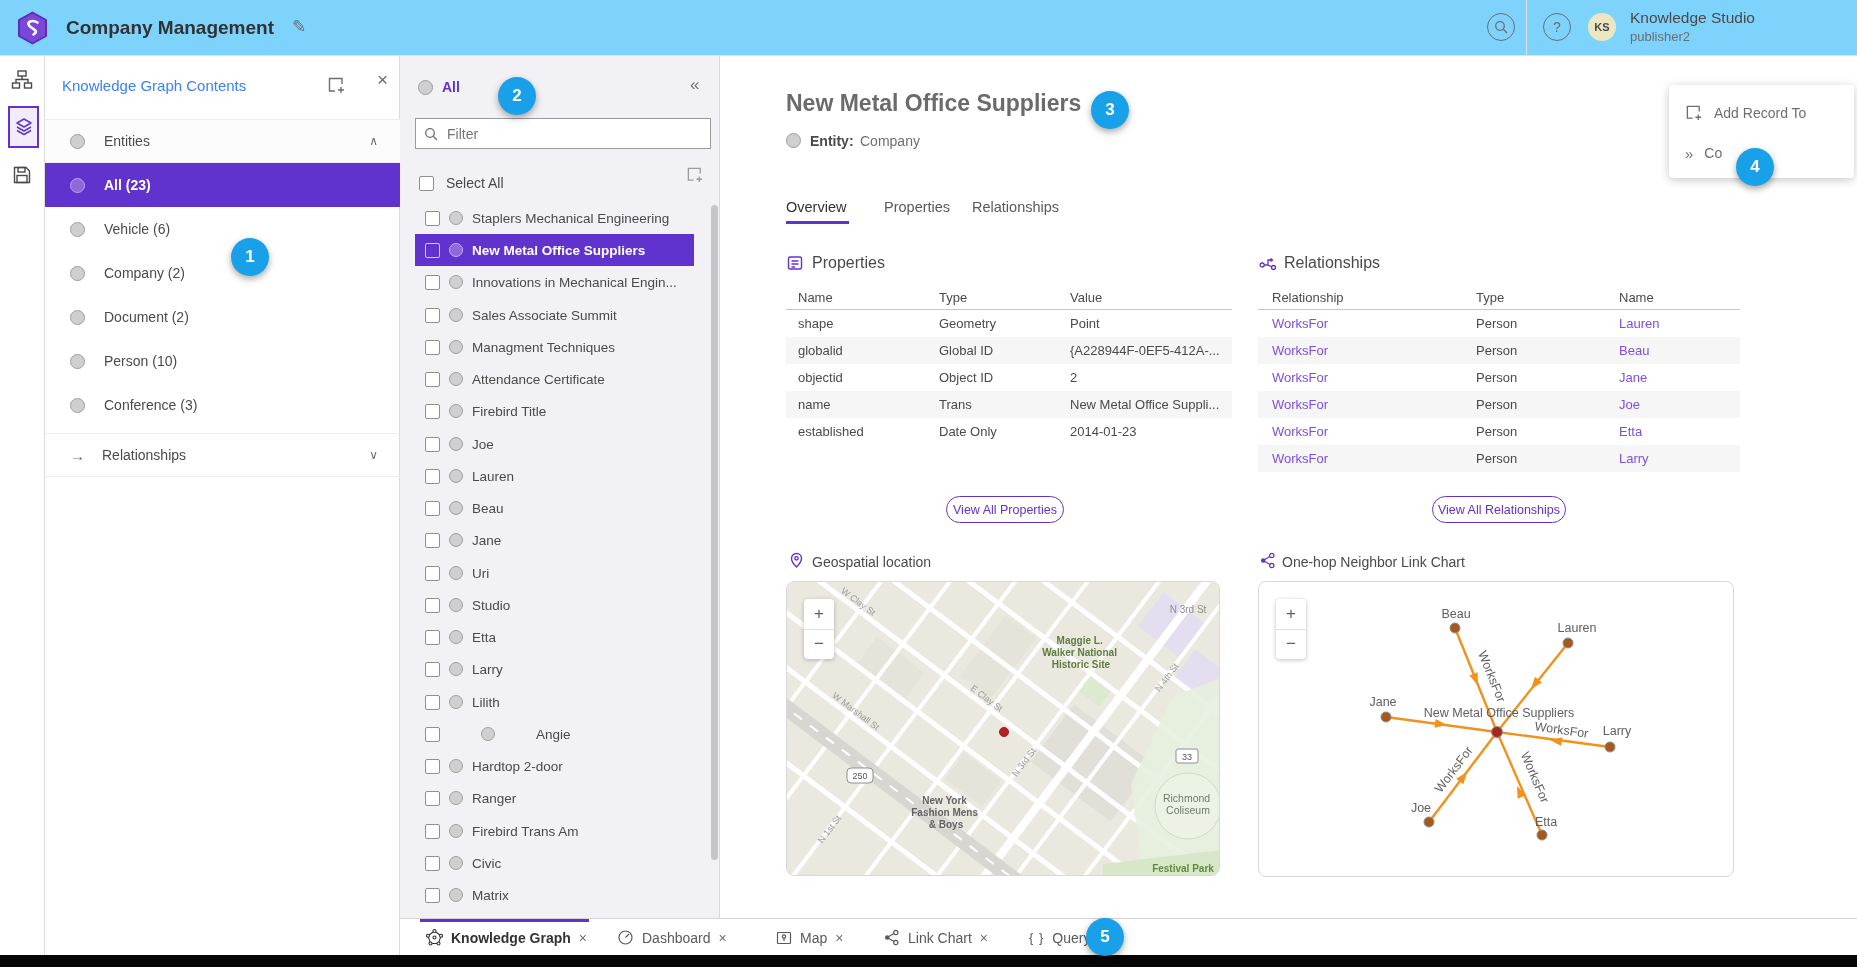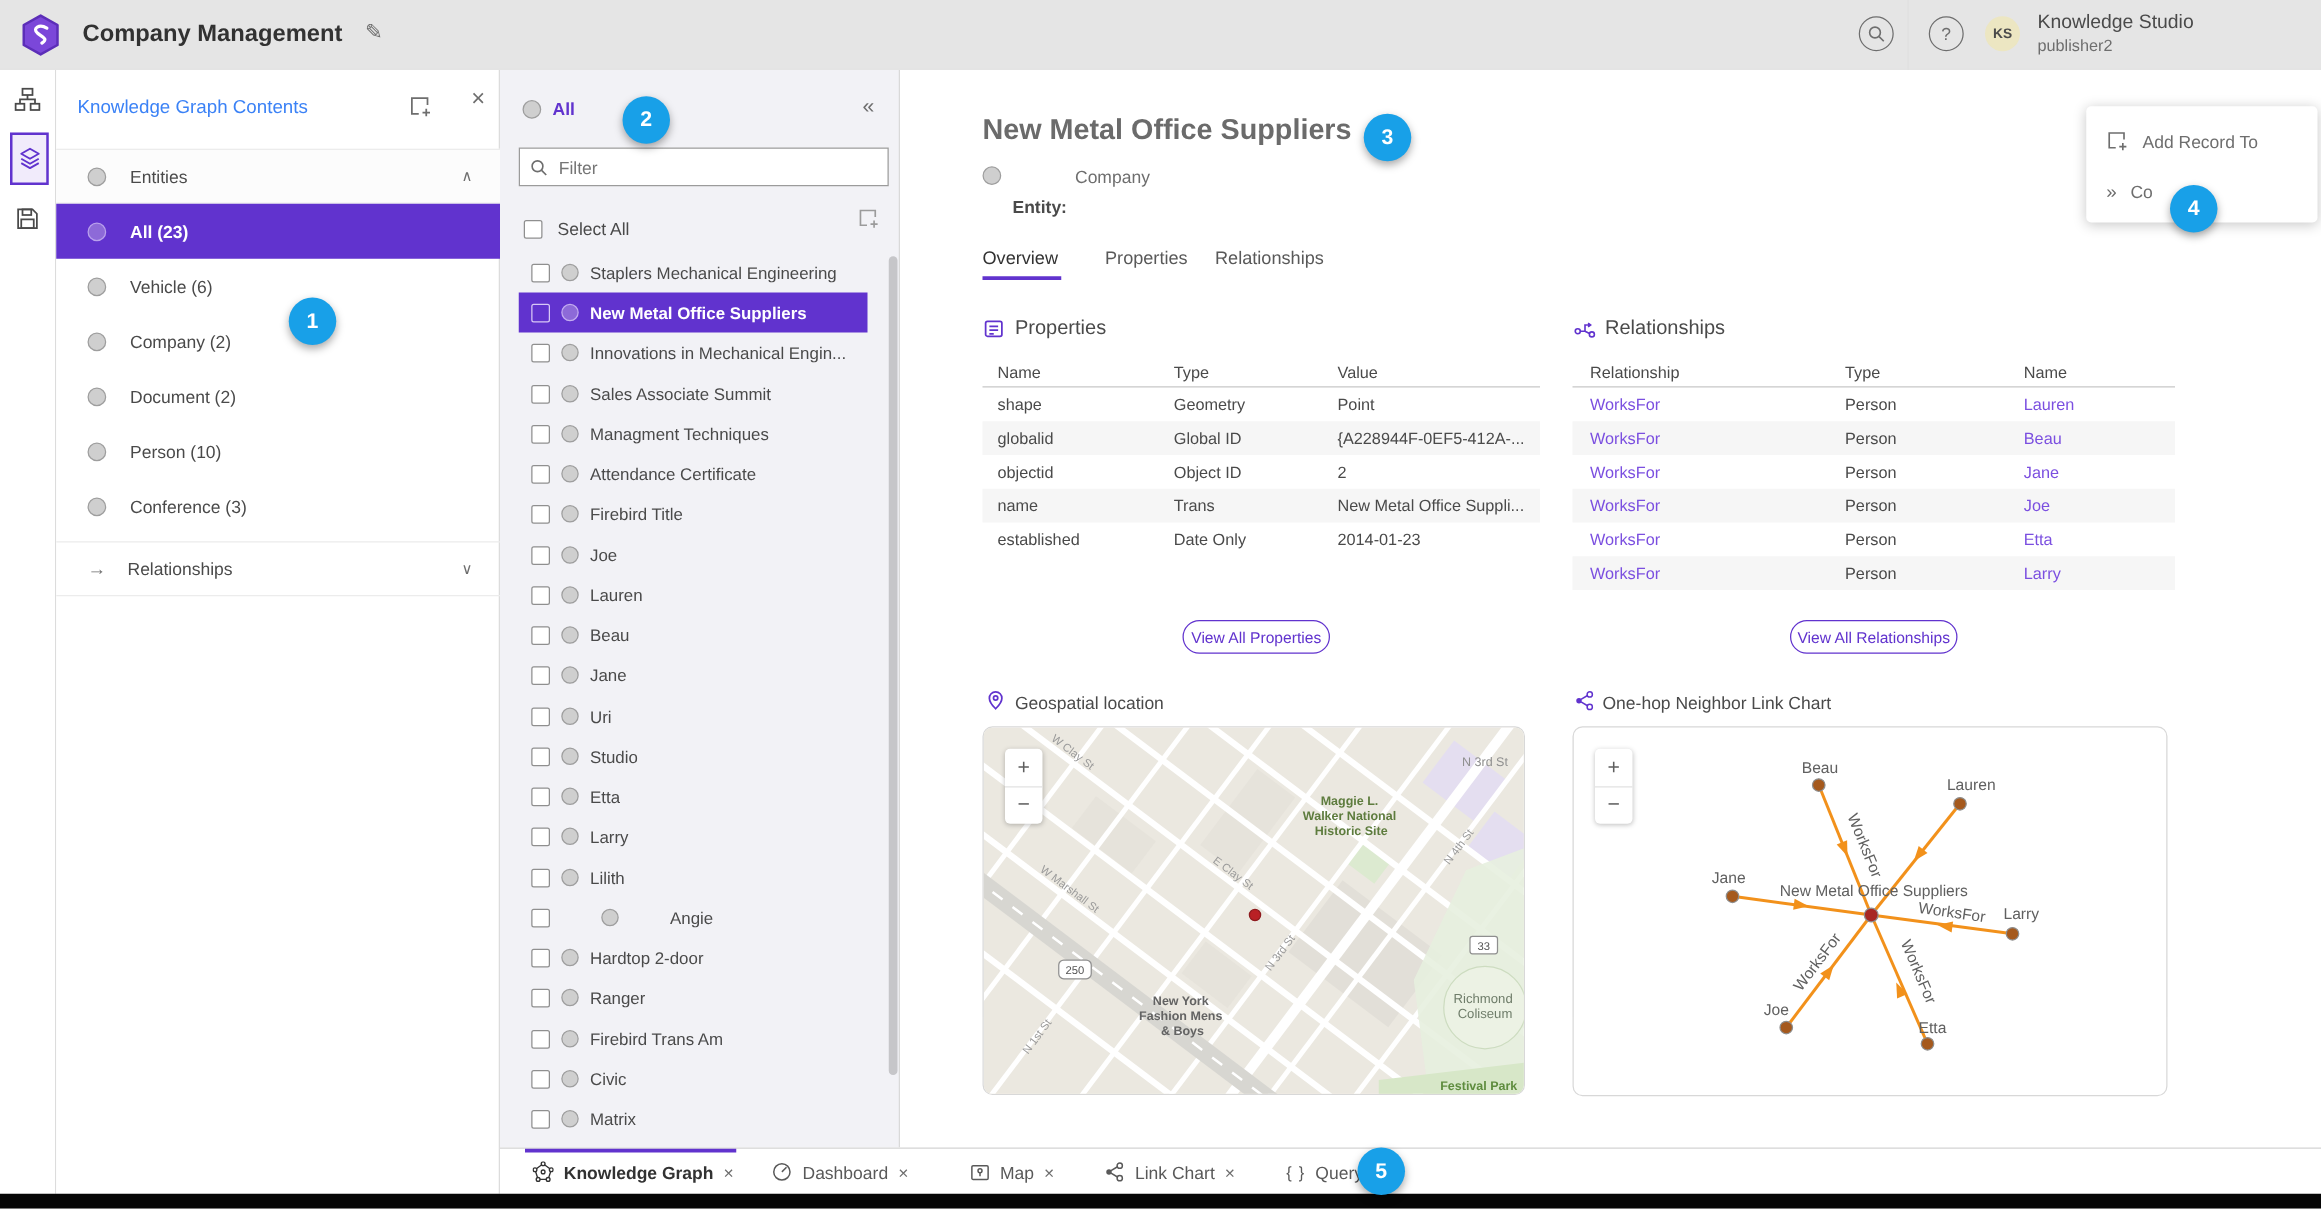--- a/index.html
+++ b/index.html
@@ -2,21 +2,21 @@
 <html><head>
 <meta charset="utf-8">
 <style>
   html,body{margin:0;padding:0;background:#888;}
   *{box-sizing:border-box;}
   .stage{position:relative;width:1857px;height:967px;background:#fff;overflow:hidden;
          font-family:"Liberation Sans","DejaVu Sans",sans-serif;color:#4a4a4a;}
   .abs{position:absolute;}
   .flex{display:flex;align-items:center;}
   
-  .app-header{left:0;top:0;width:1857px;height:56px;background:#e5e5e5;border-bottom:1px solid #e4e4e4;z-index:10;}
+  .app-header{left:0;top:0;width:1857px;height:56px;background:#7dd3fc;border-bottom:1px solid #e4e4e4;z-index:10;}
   .app-title{font-size:19px;color:#323232;font-weight:600;}
   .icon-circle{width:28px;height:28px;border:1px solid #6e6e6e;border-radius:50%;display:flex;align-items:center;justify-content:center;color:#6e6e6e;font-size:14px;}
   .avatar{width:28px;height:28px;border-radius:50%;background:#ece6c2;color:#4a4a4a;font-size:11px;font-weight:700;display:flex;align-items:center;justify-content:center;}
   
   .rail{left:0;top:56px;width:45px;height:899px;background:#fff;border-right:1px solid #dcdcdc;}
   .rail-sel{left:8px;top:50px;width:31px;height:42px;border:2px solid #6133CE;background:#f1ebfb;display:flex;align-items:center;justify-content:center;}
   
   .panel1{left:45px;top:56px;width:355px;height:899px;background:#fff;border-right:1px solid #dcdcdc;}
   .p1-row{position:absolute;left:0;width:355px;height:44px;display:flex;align-items:center;font-size:14px;color:#4a4a4a;}
   .gcirc{width:15px;height:15px;border-radius:50%;background:#cfcfcf;border:1px solid #9e9e9e;flex:0 0 auto;}
@@ -303,21 +303,21 @@
         <span class="cbox"></span>
         <span class="gcirc"></span>
         <span class="l-label">Matrix</span>
       </div>
 
     <div class="scrollthumb"></div>
   </div>
 
   <div class="abs" style="left:786px;top:90px;font-size:23px;font-weight:600;color:#6b6b6b;">New Metal Office Suppliers</div>
   <span class="gcirc abs" style="left:786px;top:133px;"></span>
-  <span class="abs" style="left:810px;top:133px;font-size:14px;font-weight:700;color:#4a4a4a;margin-top:24px;">Entity:</span>
+  <span class="abs" style="left:810px;top:133px;font-size:14px;font-weight:700;color:#4a4a4a;">Entity:</span>
   <span class="abs" style="left:860px;top:133px;font-size:14px;color:#6e6e6e;">Company</span>
 
   <div class="abs tab active" style="left:786px;top:199px;">Overview</div>
   <div class="abs" style="left:786px;top:221px;width:63px;height:3px;background:#6133CE;"></div>
   <div class="abs tab" style="left:884px;top:199px;">Properties</div>
   <div class="abs tab" style="left:972px;top:199px;">Relationships</div>
 
   <div class="abs" style="left:787px;top:255px;">
     <svg width="17" height="17" viewBox="0 0 17 17" stroke="#6133CE" fill="none" stroke-width="1.4">
       <rect x="1.5" y="2" width="13" height="12" rx="1.5"></rect>

